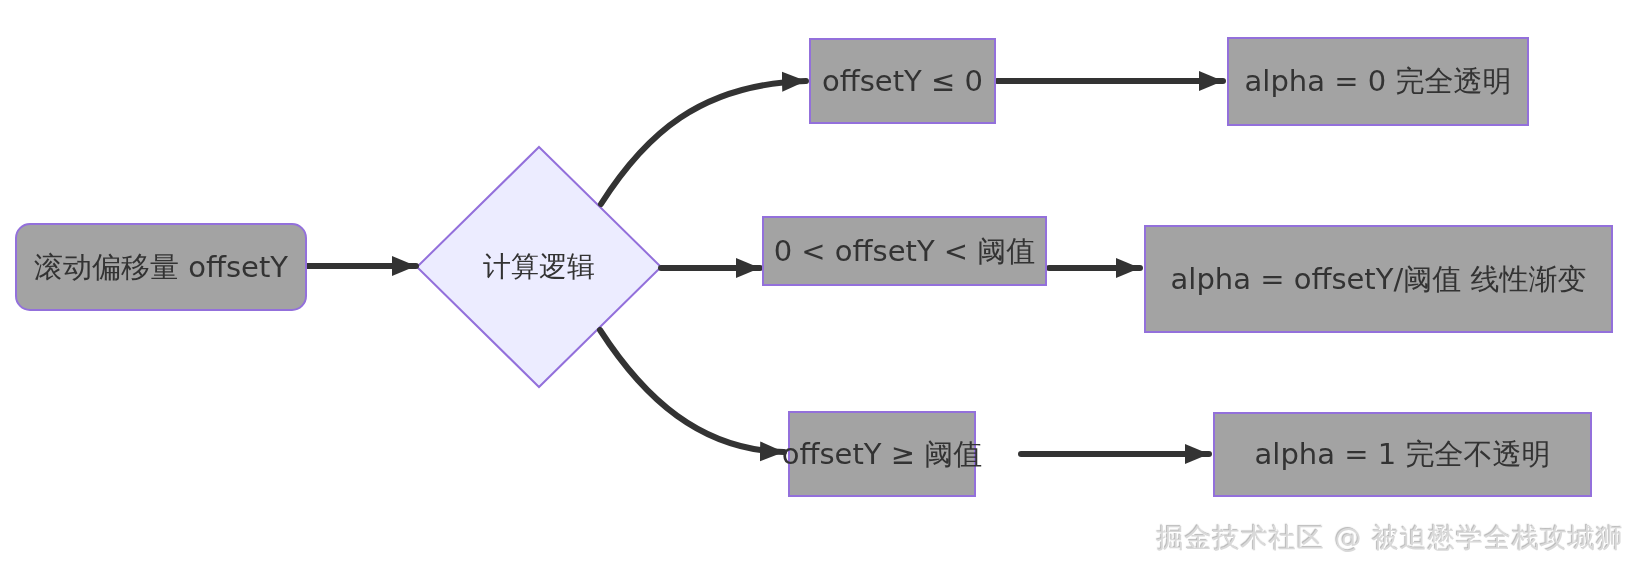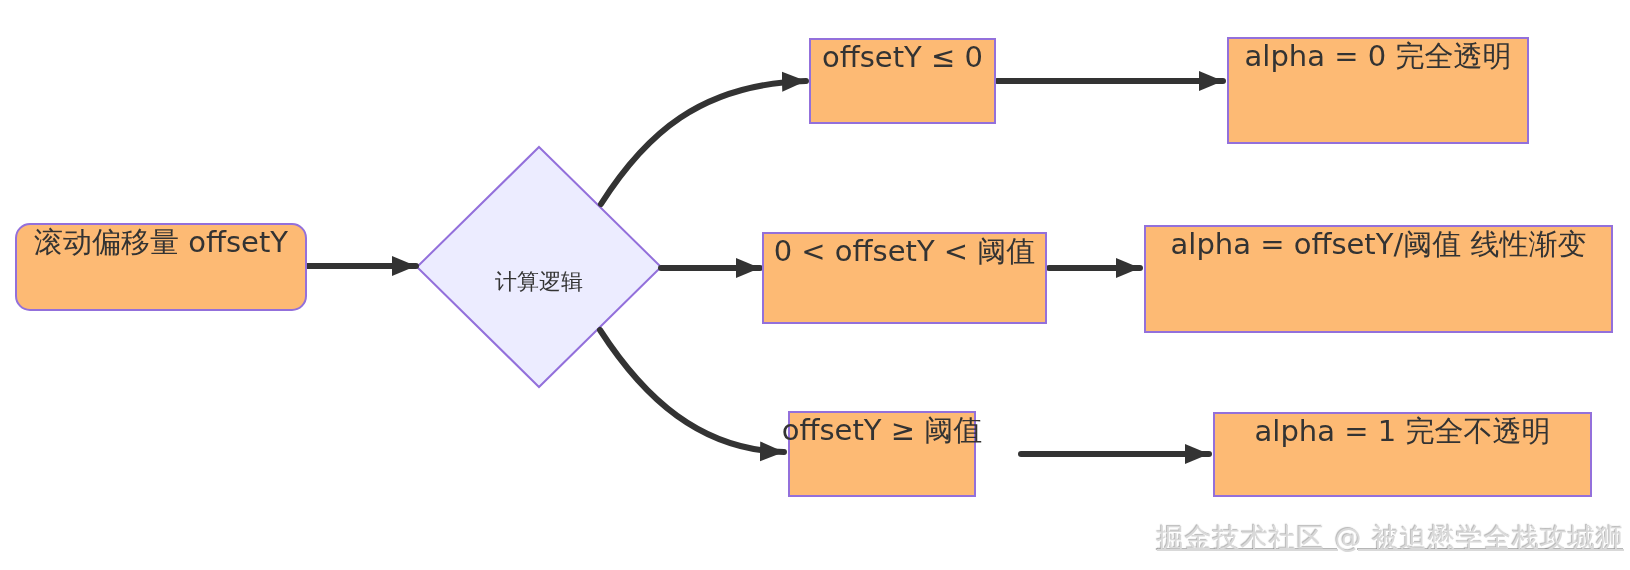--- a/index.html
+++ b/index.html
@@ -7,50 +7,49 @@
     position:relative;
     width:1630px;height:570px;
     background:#ffffff;
     font-family:"DejaVu Sans","Liberation Sans",sans-serif;
     overflow:hidden;
   }
   .edges-svg{position:absolute;left:0;top:0;width:1630px;height:570px;}
   .node{
     position:absolute;
     box-sizing:border-box;
-    background:#fdba74;
+    background:#a3a3a3;
     border:2px solid #9370DB;
     color:#333333;
-    display:flex;justify-content:center;
+    display:flex;align-items:center;justify-content:center;
     font-size:29px;
     text-align:center;
     white-space:nowrap;
     line-height:1.2;
   }
   .node-input        {left:15px;  top:223px; width:292px; height:88px;border-radius:15px;}
   .node-cond-top     {left:809px; top:38px;  width:187px; height:86px;}
-  .node-result-top   {left:1227px;top:37px;  width:302px; height:107px;}
-  .node-cond-mid     {left:762px; top:232px; width:285px; height:92px;}
+  .node-result-top   {left:1227px;top:37px;  width:302px; height:89px;}
+  .node-cond-mid     {left:762px; top:216px; width:285px; height:70px;}
   .node-result-mid   {left:1144px;top:225px; width:469px; height:108px;}
   .node-cond-bottom  {left:788px; top:411px; width:188px; height:86px;}
   .node-result-bottom{left:1213px;top:412px; width:379px; height:85px;}
   .diamond-label{
     position:absolute;left:439px;top:237px;width:200px;height:60px;
-    display:flex;align-items:flex-end;justify-content:center;
-    font-size:22px;color:#333333;
+    display:flex;align-items:center;justify-content:center;
+    font-size:28px;color:#333333;
   }
   .watermark{
     position:absolute;
     right:6px;bottom:14px;
     font-size:27px;
     color:#d9d9d9;
     text-shadow:1px 1px 0 #ffffff,-1px -1px 1px rgba(110,110,110,0.5);
     letter-spacing:1px;
     white-space:nowrap;
-    text-decoration:underline;
   }
 </style>
 </head>
 <body>
 
 <div class="canvas">
 
   <svg class="edges-svg" viewBox="0 0 1630 570">
     <defs>
       <marker id="arrowhead" markerUnits="userSpaceOnUse" markerWidth="26" markerHeight="22" refX="24" refY="11" orient="auto">

